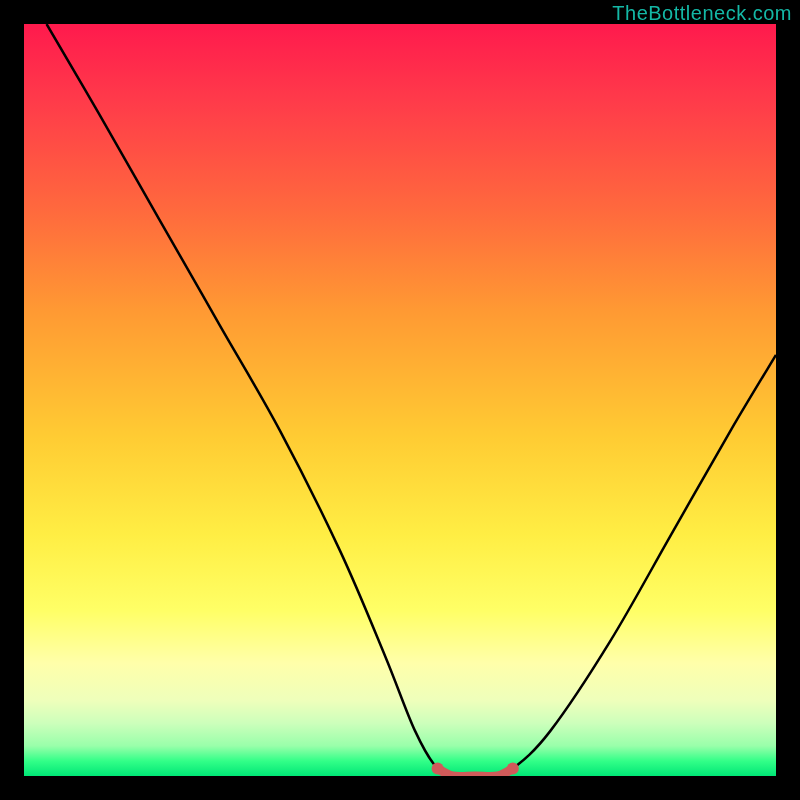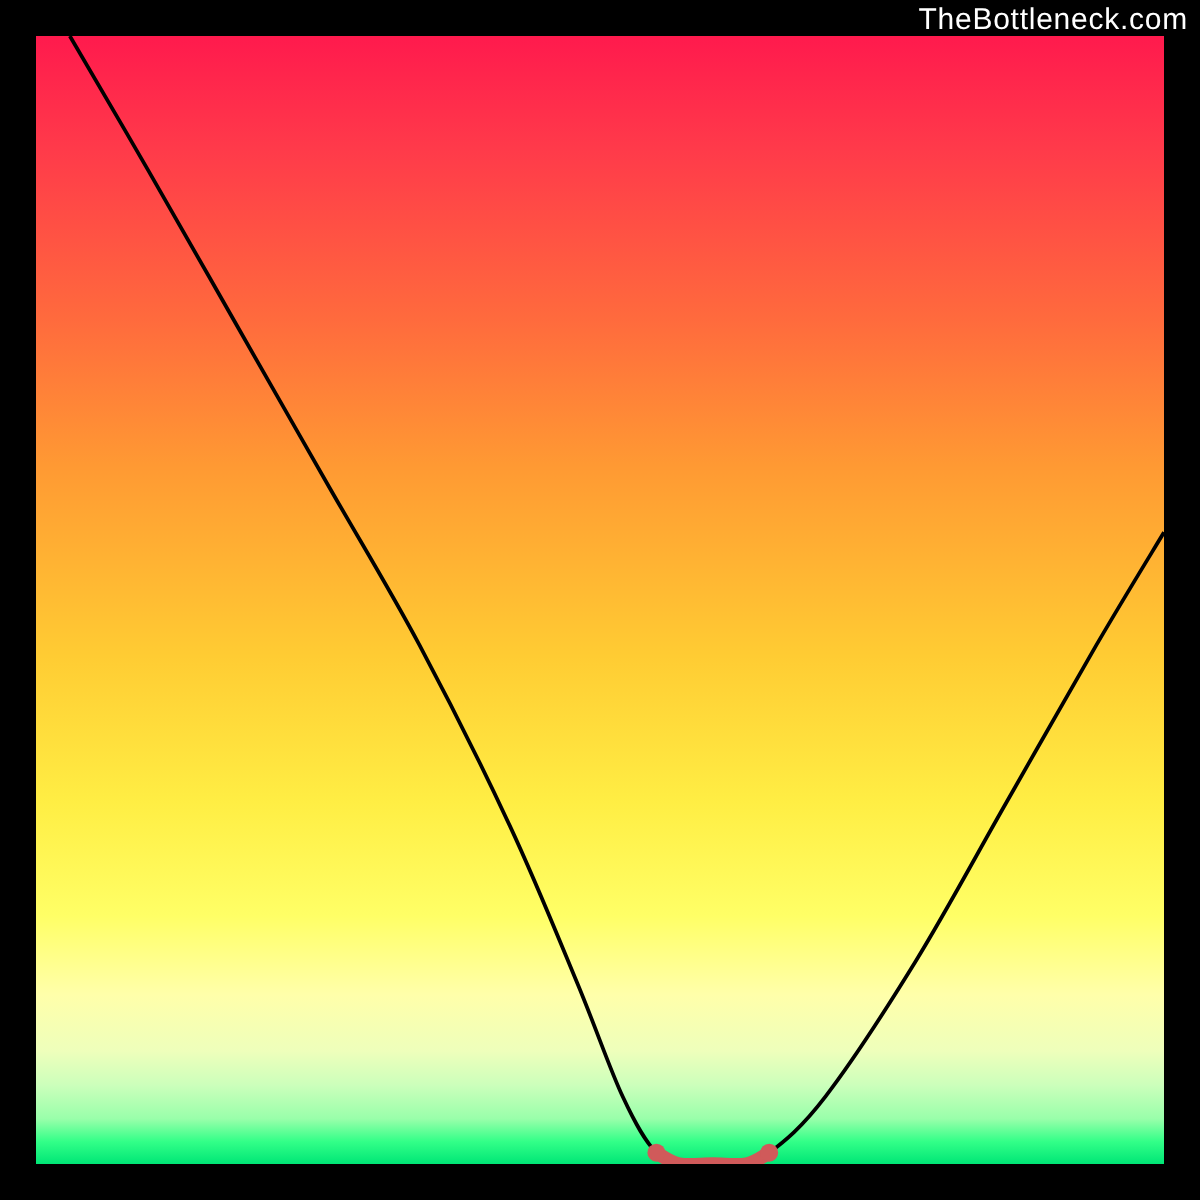--- a/index.html
+++ b/index.html
@@ -41,21 +41,21 @@
       #ccffbb 93%,
       #99ffaa 96%,
       #33ff88 98%,
       #00e676 100%
     );
   }
   .watermark {
     position: absolute;
     top: 2px;
     right: 8px;
-    color: #ffffff;
+    color: #14b8a6;
     font-size: 20px;
     letter-spacing: 0.5px;
     user-select: none;
   }
   svg.curve {
     position: absolute;
     inset: 0;
   }
 </style>
 </head>

